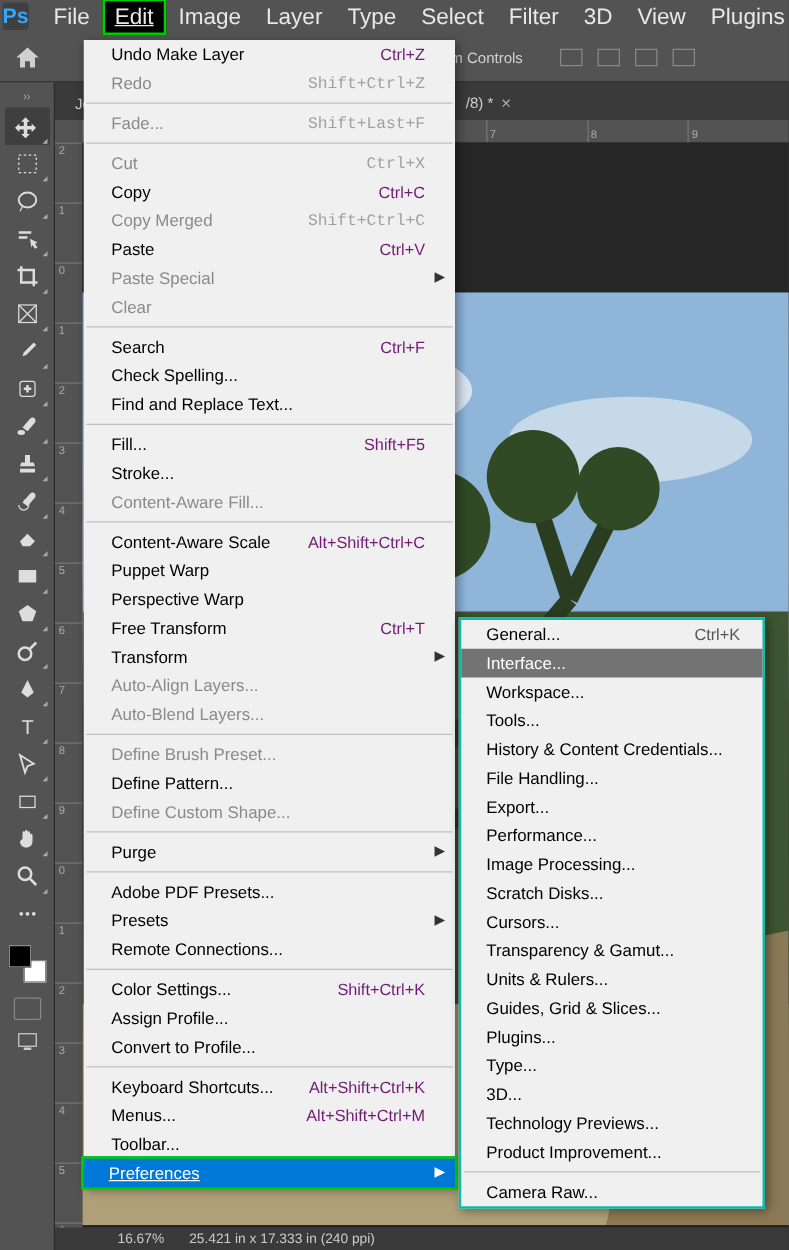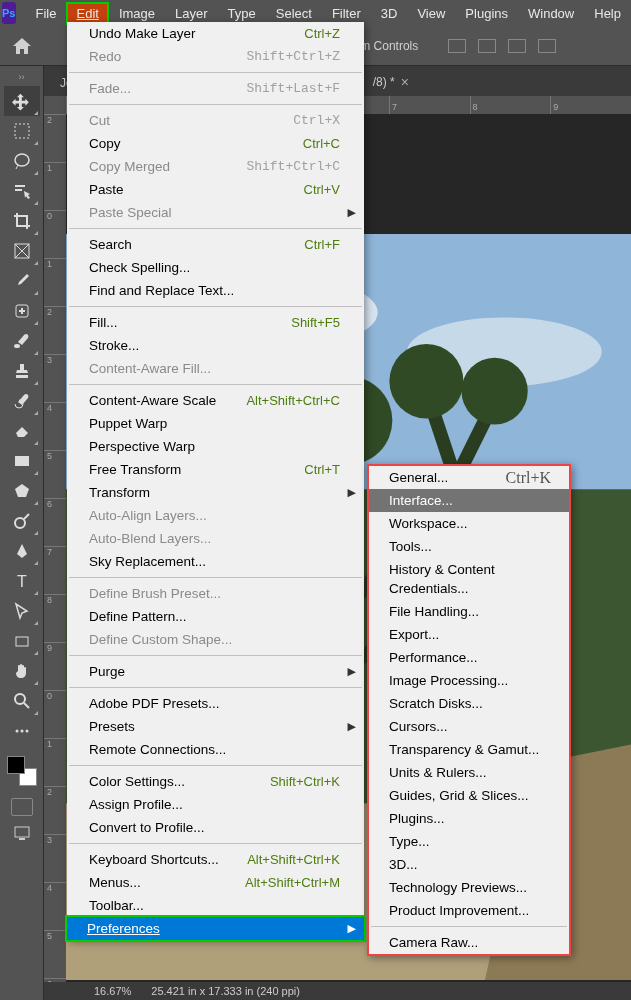--- a/index.html
+++ b/index.html
@@ -1,20 +1,20 @@
 <!DOCTYPE html>
 <html><head>
 <meta charset="utf-8">
 <style>
 * { margin: 0; padding: 0; box-sizing: border-box; font-family: "Segoe UI", Tahoma, sans-serif; }
 body { width: 631px; height: 1000px; background: #535353; overflow: hidden; position: relative; color: #e8e8e8; font-size: 13px; }
 .menubar { height: 26px; background: #535353; display: flex; align-items: center; padding-left: 2px; }
-.ps-logo { width: 22px; height: 22px; background: #4c1d95; color: #31a8ff; font-weight: bold; font-size: 11px; display: flex; align-items: center; justify-content: center; border-radius: 3px; margin-right: 10px; }
-.menubar-item { padding: 4px 10px; cursor: pointer; font-size: 13px; }
-.menubar-item.highlighted { border: 2px solid #00d000; background: #c2410c; padding: 2px 8px; text-decoration: underline; }
+.ps-logo { width: 22px; height: 22px; background: #404040; color: #31a8ff; font-weight: bold; font-size: 17px; display: flex; align-items: center; justify-content: center; border-radius: 3px; margin-right: 10px; }
+.menubar-item { padding: 4px 10px; cursor: pointer; font-size: 18px; }
+.menubar-item.highlighted { border: 2px solid #00d000; background: #000000; padding: 2px 8px; text-decoration: underline; }
 .optionsbar { height: 40px; background: #535353; border-bottom: 1px solid #2b2b2b; display: flex; align-items: center; padding-left: 8px; }
 .home-icon { width: 28px; height: 28px; display: flex; align-items: center; justify-content: center; }
 .options-checkbox { margin-left: 280px; font-size: 12px; color: #d0d0d0; }
 .align-icons { margin-left: 30px; display: flex; gap: 12px; }
 .align-icon { width: 18px; height: 14px; border: 1px solid #888; position: relative; }
 .mainarea { display: flex; height: calc(100% - 66px); }
 .toolpanel { width: 44px; background: #535353; display: flex; flex-direction: column; align-items: center; padding-top: 4px; gap: 2px; border-right: 1px solid #2b2b2b; }
 .toolpanel-expand { width: 100%; height: 14px; display:flex; align-items:center; justify-content:center; font-size:9px; color:#aaa;}
 .tool-btn { width: 36px; height: 30px; display: flex; align-items: center; justify-content: center; position: relative; cursor: pointer; }
 .tool-btn.active { background: #3f3f3f; }
@@ -30,35 +30,35 @@
 .tab-close { font-size: 14px; color:#aaa;}
 .ruler-h { height: 18px; background: #535353; position: relative; font-size:9px; color:#aaa;}
 .ruler-ticks { position:absolute; left:22px; right:0; top:0; bottom:0; display:flex;}
 .ruler-tick { flex:1; border-left:1px solid #777; padding-left:2px; padding-top:6px;}
 .ruler-v { position:absolute; left:0; top:48px; bottom:0; width:22px; background:#535353; font-size:9px; color:#aaa;}
 .ruler-v-tick { height:48px; border-top:1px solid #777; padding-left:3px;}
 .canvas-img { position:absolute; left:22px; top:48px; right:0; bottom:20px; background: linear-gradient(180deg, #7ea8d0 0%, #a4c2de 15%, #c8d8e6 30%, #4a6040 45%, #3a5030 60%, #a0906a 85%); overflow:hidden;}
 .canvas-dark { position:absolute; left:22px; top:48px; right:0; height:120px; background:#262626;}
 .statusbar { position:absolute; left:0; right:0; bottom:0; height:18px; background:#3a3a3a; font-size:11px; color:#ccc; display:flex; align-items:center; padding-left:50px; gap:20px;}
 
-.dropdown { position: absolute; left: 67px; top: 22px; width: 297px; background: #f0f0f0; color: #000; box-shadow: 2px 2px 8px rgba(0,0,0,0.4); font-size: 13.5px; z-index: 100; }
+.dropdown { position: absolute; left: 67px; top: 32px; width: 297px; background: #f0f0f0; color: #000; box-shadow: 2px 2px 8px rgba(0,0,0,0.4); font-size: 13.5px; z-index: 100; }
 .dd-item { display: flex; justify-content: space-between; padding: 2px 24px 2px 22px; line-height: 19px; cursor: pointer; position:relative;}
 .dd-item.disabled { color: #8a8a8a; gap: 40px; }
 .dd-item.highlighted { border: 2px solid #00d000; margin: -2px; padding: 2px 22px 2px 20px; background: #0078d7; color:#fff;text-decoration:underline; }
 .dd-item.highlighted .dd-arrow { color:#fff;}
 .dd-sep { height: 1px; background: #c0c0c0; margin: 4px 2px; }
-.dd-shortcut { color: #4d7c0f; font-size: 13px;}
+.dd-shortcut { color: #701a75; font-size: 13px;}
 .dd-item.disabled .dd-shortcut { color:#a0a0a0;font-family:Liberation Mono, monospace;}
 .dd-arrow { position:absolute; right:8px; color:#333; font-size:11px;}
 
-.submenu { position:absolute; left:367px; top: 464px; width: 204px; background:#f0f0f0; color:#000; box-shadow: 2px 2px 8px rgba(0,0,0,0.4); font-size:13.5px; z-index:101; border:2px solid #ef4444;}
+.submenu { position:absolute; left:367px; top: 494px; width: 245px; background:#f0f0f0; color:#000; box-shadow: 2px 2px 8px rgba(0,0,0,0.4); font-size:13.5px; z-index:101; border:2px solid #14b8a6;}
 .sub-item { display:flex; justify-content:space-between; padding: 2px 18px 2px 20px; line-height:19px; cursor:pointer;}
 .sub-item.highlighted { background:#737373; color:#fff;}
 .sub-item.disabled { color:#8a8a8a;}
-.sub-shortcut { color:#555; font-size:16px;font-family:Liberation Serif, serif;}
+.sub-shortcut { color:#555; font-size:13px;}
 </style>
 </head>
 <body>
 
 <div class="menubar">
   <div class="ps-logo">Ps</div>
   <div id="menubar-items" style="display: flex;">
       <div class="menubar-item">File</div>
       <div class="menubar-item highlighted">Edit</div>
       <div class="menubar-item">Image</div>
@@ -346,20 +346,23 @@
       <span class="dd-shortcut">Shift+Ctrl+C</span>
     </div>
     <div class="dd-item">
       <span>Paste</span>
       <span class="dd-shortcut">Ctrl+V</span>
     </div>
     <div class="dd-item disabled">
       <span>Paste Special</span>
       <span class="dd-arrow">▶</span>
     </div>
+    <div class="dd-item disabled">
+      <span>Clear</span>
+    </div>
     <div class="dd-sep"></div>
     <div class="dd-item">
       <span>Search</span>
       <span class="dd-shortcut">Ctrl+F</span>
     </div>
     <div class="dd-item">
       <span>Check Spelling...</span>
     </div>
     <div class="dd-item">
       <span>Find and Replace Text...</span>
@@ -392,23 +395,20 @@
     </div>
     <div class="dd-item">
       <span>Transform</span>
       <span class="dd-arrow">▶</span>
     </div>
     <div class="dd-item disabled">
       <span>Auto-Align Layers...</span>
     </div>
     <div class="dd-item disabled">
       <span>Auto-Blend Layers...</span>
-    </div>
-    <div class="dd-item">
-      <span>Sky Replacement...</span>
     </div>
     <div class="dd-sep"></div>
     <div class="dd-item disabled">
       <span>Define Brush Preset...</span>
     </div>
     <div class="dd-item">
       <span>Define Pattern...</span>
     </div>
     <div class="dd-item disabled">
       <span>Define Custom Shape...</span>

